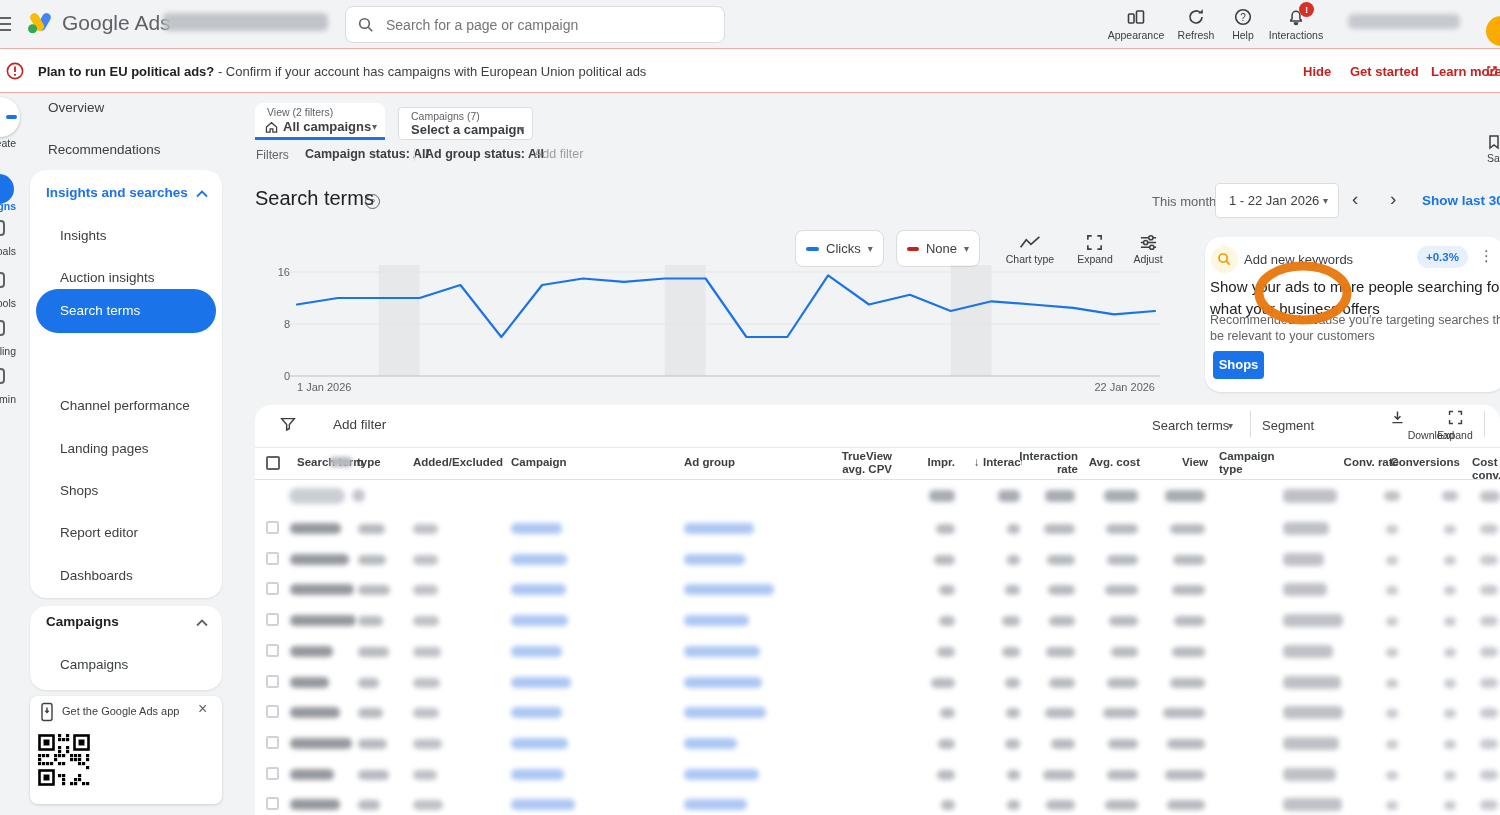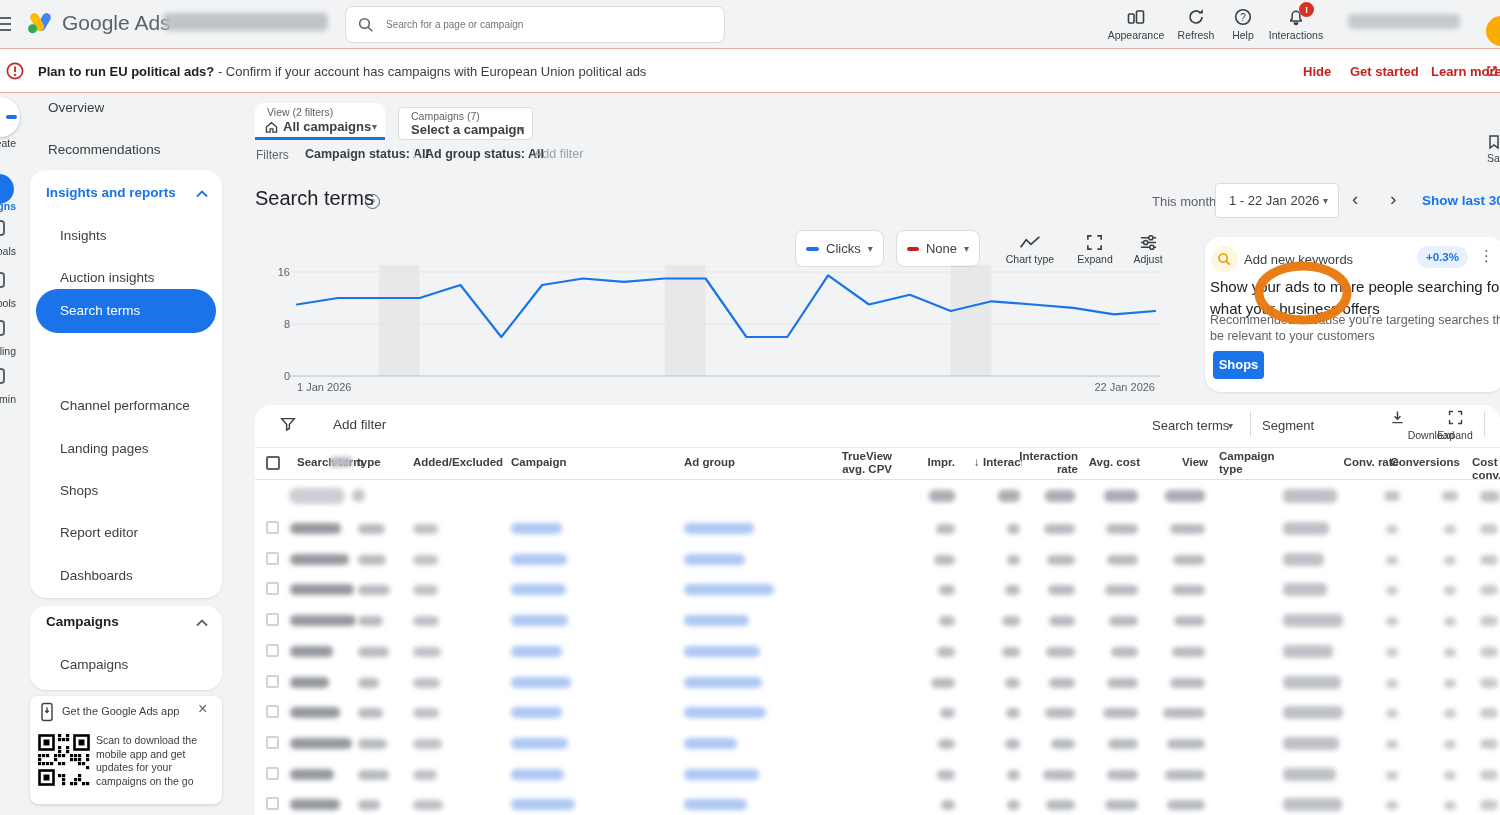--- a/index.html
+++ b/index.html
@@ -46,21 +46,21 @@
         <circle cx="5.8" cy="18" r="4.7" fill="#34a853"></circle>
       </svg>
       <span class="txt" style="font-size:21px;color:#5f6368;">Google Ads</span>
     </div>
     <div class="blob" style="left:163px;top:13px;width:165px;height:18px;background:#b9bcc2;"></div>
     <div class="abs" style="left:345px;top:6px;width:380px;height:37px;background:#fff;border:1px solid #dadce0;border-radius:8px;display:flex;align-items:center;padding:0 12px;gap:10px;">
       <svg width="16" height="16" viewBox="0 0 16 16">
           <circle cx="6.5" cy="6.5" r="4.8" fill="none" stroke="#5f6368" stroke-width="1.6"></circle>
           <line x1="10.2" y1="10.2" x2="14.3" y2="14.3" stroke="#5f6368" stroke-width="1.6"></line>
         </svg>
-      <input style="border: none; outline: none; background: transparent; font-size: 10px; color: #701a75; width: 320px; font-family: inherit;" placeholder="Search for a page or campaign">
+      <input style="border: none; outline: none; background: transparent; font-size: 14px; color: #701a75; width: 320px; font-family: inherit;" placeholder="Search for a page or campaign">
     </div>
     <div id="topbar-actions">
         <div class="abs" style="left: 1101px; top: 5px; width: 70px; height: 40px; cursor: pointer;">
           <div class="abs" style="left: 25px; top: 2px;">
             <svg width="20" height="20" viewBox="0 0 20 20" fill="none" stroke="#3c4043" stroke-width="1.6">
               <rect x="2.5" y="7" width="5.5" height="9" rx="1"></rect>
               <rect x="10.5" y="4" width="7" height="12" rx="1"></rect>
             </svg>
           </div>
           <div class="abs txt" style="left: 0px; top: 24px; width: 70px; text-align: center; font-size: 10.5px; color: rgb(60, 64, 67);">Appearance</div>
@@ -141,21 +141,21 @@
       <div class="abs" style="left: -11px; top: 272px; width: 16px; height: 16px; border-radius: 4px; border: 2px solid rgb(95, 99, 104);"></div>
       <div class="abs txt" style="left: -42px; top: 297px; width: 58px; text-align: right; overflow: hidden; direction: rtl; font-size: 10.5px; color: rgb(60, 64, 67); font-weight: 400;">Tools</div>
       <div class="abs" style="left: -11px; top: 320px; width: 16px; height: 16px; border-radius: 4px; border: 2px solid rgb(95, 99, 104);"></div>
       <div class="abs txt" style="left: -42px; top: 345px; width: 58px; text-align: right; overflow: hidden; direction: rtl; font-size: 10.5px; color: rgb(60, 64, 67); font-weight: 400;">Billing</div>
       <div class="abs" style="left: -11px; top: 368px; width: 16px; height: 16px; border-radius: 4px; border: 2px solid rgb(95, 99, 104);"></div>
       <div class="abs txt" style="left: -42px; top: 393px; width: 58px; text-align: right; overflow: hidden; direction: rtl; font-size: 10.5px; color: rgb(60, 64, 67); font-weight: 400;">Admin</div>
     </div>
 
   <div id="sidebar-top"></div>
   <div class="abs card" style="left:30px;top:170px;width:192px;height:428px;"></div>
-  <span class="abs sb-item txt" style="left:46px;top:185px;color:#1a73e8;font-weight:700;">Insights and reports</span>
+  <span class="abs sb-item txt" style="left:46px;top:185px;color:#1a73e8;font-weight:700;">Insights and searches</span>
   <div class="abs" style="left:196px;top:190px;">
     <svg width="12" height="8" viewBox="0 0 12 8" fill="none" stroke="#1a73e8" stroke-width="1.8">
         <path d="M1 6.5L6 1.5l5 5"></path>
       </svg>
   </div>
   <div id="sidebar-insights"></div>
 
   <div class="abs card" style="left:30px;top:606px;width:192px;height:84px;"></div>
   <span class="abs sb-item txt" style="left:46px;top:614px;color:#202124;font-weight:700;">Campaigns</span>
   <div class="abs" style="left:196px;top:619px;">
@@ -221,21 +221,20 @@
         <rect x="40" y="40" width="3.2" height="3.2" fill="#000"></rect>
         <rect x="24" y="44" width="3.2" height="3.2" fill="#000"></rect>
         <rect x="36" y="44" width="3.2" height="3.2" fill="#000"></rect>
         <rect x="40" y="44" width="3.2" height="3.2" fill="#000"></rect>
         <rect x="24" y="48" width="3.2" height="3.2" fill="#000"></rect>
         <rect x="32" y="48" width="3.2" height="3.2" fill="#000"></rect>
         <rect x="36" y="48" width="3.2" height="3.2" fill="#000"></rect>
         <rect x="44" y="48" width="3.2" height="3.2" fill="#000"></rect>
         <rect x="48" y="48" width="3.2" height="3.2" fill="#000"></rect>
       </svg>
-    <div class="abs" style="left:66px;top:38px;width:122px;font-size:10.5px;line-height:13.5px;color:#3c4043;">Scan to download the mobile app and get updates for your campaigns on the go</div>
   </div>
 
   <div class="abs" style="left:255px;top:103px;width:130px;height:37px;background:#fff;border-radius:8px 8px 0 0;border-bottom:3px solid #1a73e8;">
     <span class="abs txt" style="left:12px;top:3px;font-size:10.5px;color:#5f6368;">View (2 filters)</span>
     <div class="abs" style="left:10px;top:16px;display:flex;align-items:center;gap:5px;">
       <svg width="13" height="12" viewBox="0 0 14 13" fill="none" stroke="#3c4043" stroke-width="1.4">
           <path d="M1.5 6.5L7 1.8l5.5 4.7V12H8.5V8.5h-3V12h-4z"></path>
         </svg>
       <span class="txt" style="font-size:13px;font-weight:700;color:#3c4043;">All campaigns</span>
     </div>

